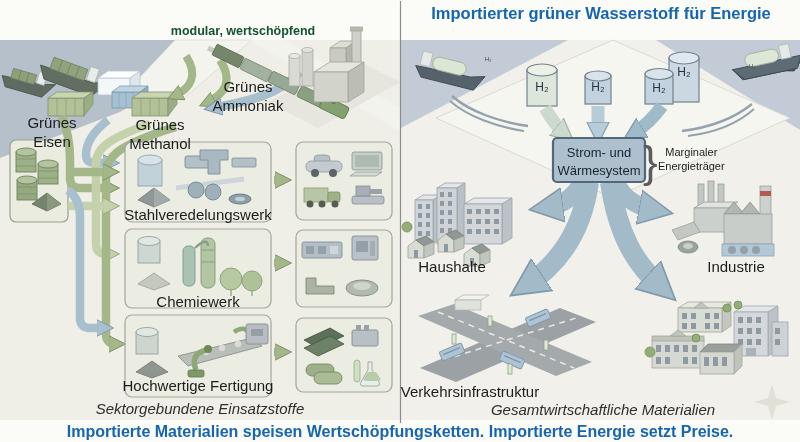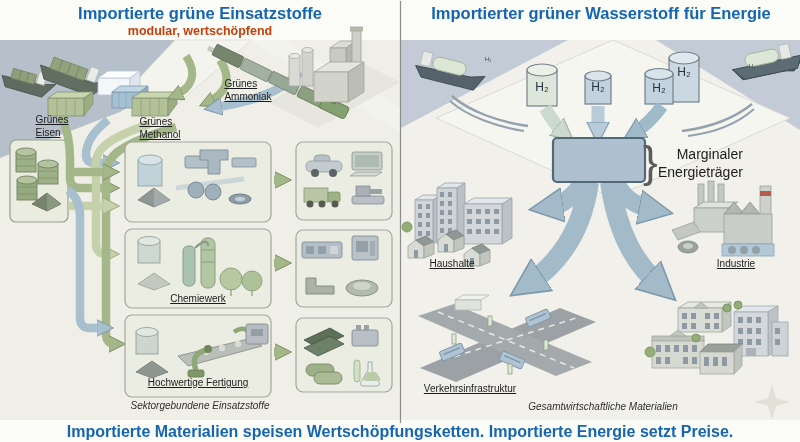--- a/index.html
+++ b/index.html
@@ -1,24 +1,24 @@
 <!DOCTYPE html>
 <html><head>
 <meta charset="utf-8">
 <style>
   html,body{margin:0;padding:0;background:#e8e8e2;}
   #stage{position:relative;width:800px;height:442px;background:#fbfbf8;overflow:hidden;
          font-family:"Liberation Sans",sans-serif;}
   #scene{position:absolute;left:0;top:0;}
   .txt{position:absolute;z-index:5;}
   .title{font-size:16.5px;font-weight:bold;color:#1565b0;white-space:nowrap;transform:translateX(-50%);}
-  .subtitle{font-size:12.5px;font-weight:bold;color:#c2410c;white-space:nowrap;transform:translateX(-50%);}
-  .lbl{font-size:10px;line-height:1.25;color:#1c1c1c;white-space:pre-line;transform:translateX(-50%);text-decoration:underline;}
-  .lbl-left{font-size:14px;line-height:1.25;color:#1c1c1c;text-align:right;white-space:pre-line;}
-  .cap{font-size:10px;font-style:italic;color:#2e2e2e;white-space:nowrap;transform:translateX(-50%);}
+  .subtitle{font-size:12.5px;font-weight:bold;color:#14532d;white-space:nowrap;transform:translateX(-50%);margin-left:43px;}
+  .lbl{font-size:15px;line-height:1.25;color:#1c1c1c;text-align:center;white-space:pre-line;transform:translateX(-50%);}
+  .lbl-left{font-size:11px;line-height:1.25;color:#1c1c1c;text-align:center;white-space:pre-line;}
+  .cap{font-size:15px;font-style:italic;color:#2e2e2e;white-space:nowrap;transform:translateX(-50%);}
   .h2lbl{font-size:12px;color:#24323e;transform:translateX(-50%);}
   .h2tiny{font-size:6px;color:#3a4750;transform:translateX(-50%);}
   .sysbox{font-size:13px;line-height:1.35;color:#17242e;text-align:center;white-space:pre-line;transform:translateX(-50%);}
   .bracket{font-size:44px;font-weight:100;color:#5c5c5c;line-height:1;}
   .footer{font-size:16px;font-weight:bold;color:#1565b0;white-space:nowrap;transform:translateX(-50%);}
 </style>
 </head>
 <body>
 
 <div id="stage">
@@ -509,42 +509,44 @@
     <circle cx="727" cy="308" r="4" fill="#93ae77" stroke="#748f5c"></circle>
     <circle cx="738" cy="305" r="4" fill="#93ae77" stroke="#748f5c"></circle>
     <circle cx="696" cy="338" r="4" fill="#93ae77" stroke="#748f5c"></circle>
   </g>
 
   <path d="M772,384 L776,398 L790,402 L776,406 L772,420 L768,406 L754,402 L768,398 Z" fill="#dcdcd2" opacity="0.8"></path>
 
   <line x1="400.5" y1="1" x2="400.5" y2="423" stroke="#8c8c8c" stroke-width="1.2"></line>
 </svg>
 
-<div class="txt title" style="left:200px;top:4px">Importierte grüne Einsatzstoffe</div>
 <div class="txt subtitle" style="left:200px;top:24px">modular, wertschöpfend</div>
 <div class="txt title" style="left:601px;top:4px">Importierter grüner Wasserstoff für Energie</div>
 
 <div class="txt lbl" style="left:52px;top:114px">Grünes
 Eisen</div>
 <div class="txt lbl" style="left:160px;top:116px">Grünes
 Methanol</div>
 <div class="txt lbl" style="left:248px;top:78px">Grünes
 Ammoniak</div>
 
+<div class="txt lbl" style="left:198px;top:206px">Stahlveredelungswerk</div>
 <div class="txt lbl" style="left:198px;top:293px">Chemiewerk</div>
 <div class="txt lbl" style="left:198px;top:377px">Hochwertige Fertigung</div>
 <div class="txt cap" style="left:200px;top:400px">Sektorgebundene Einsatzstoffe</div>
 
 <div class="txt h2tiny" style="left:488px;top:56px">H₂</div>
 <div class="txt h2tiny" style="left:752px;top:63px">H₂</div>
 <div class="txt h2lbl" style="left:542px;top:80px">H₂</div>
 <div class="txt h2lbl" style="left:598px;top:80px">H₂</div>
 <div class="txt h2lbl" style="left:659px;top:81px">H₂</div>
 <div class="txt h2lbl" style="left:684px;top:65px">H₂</div>
 
+<div class="txt sysbox" style="left:599px;top:144px">Strom- und
+Wärmesystem</div>
 <div class="txt bracket" style="left:643px;top:140px">}</div>
 <div class="txt lbl-left" style="left:658px;top:146px">Marginaler
 Energieträger</div>
 
 <div class="txt lbl" style="left:452px;top:258px">Haushalte</div>
 <div class="txt lbl" style="left:736px;top:258px">Industrie</div>
 <div class="txt lbl" style="left:470px;top:383px">Verkehrsinfrastruktur</div>
 <div class="txt cap" style="left:603px;top:401px">Gesamtwirtschaftliche Materialien</div>
 
 <div class="txt footer" style="left:400px;top:423px">Importierte Materialien speisen Wertschöpfungsketten. Importierte Energie setzt Preise.</div>

